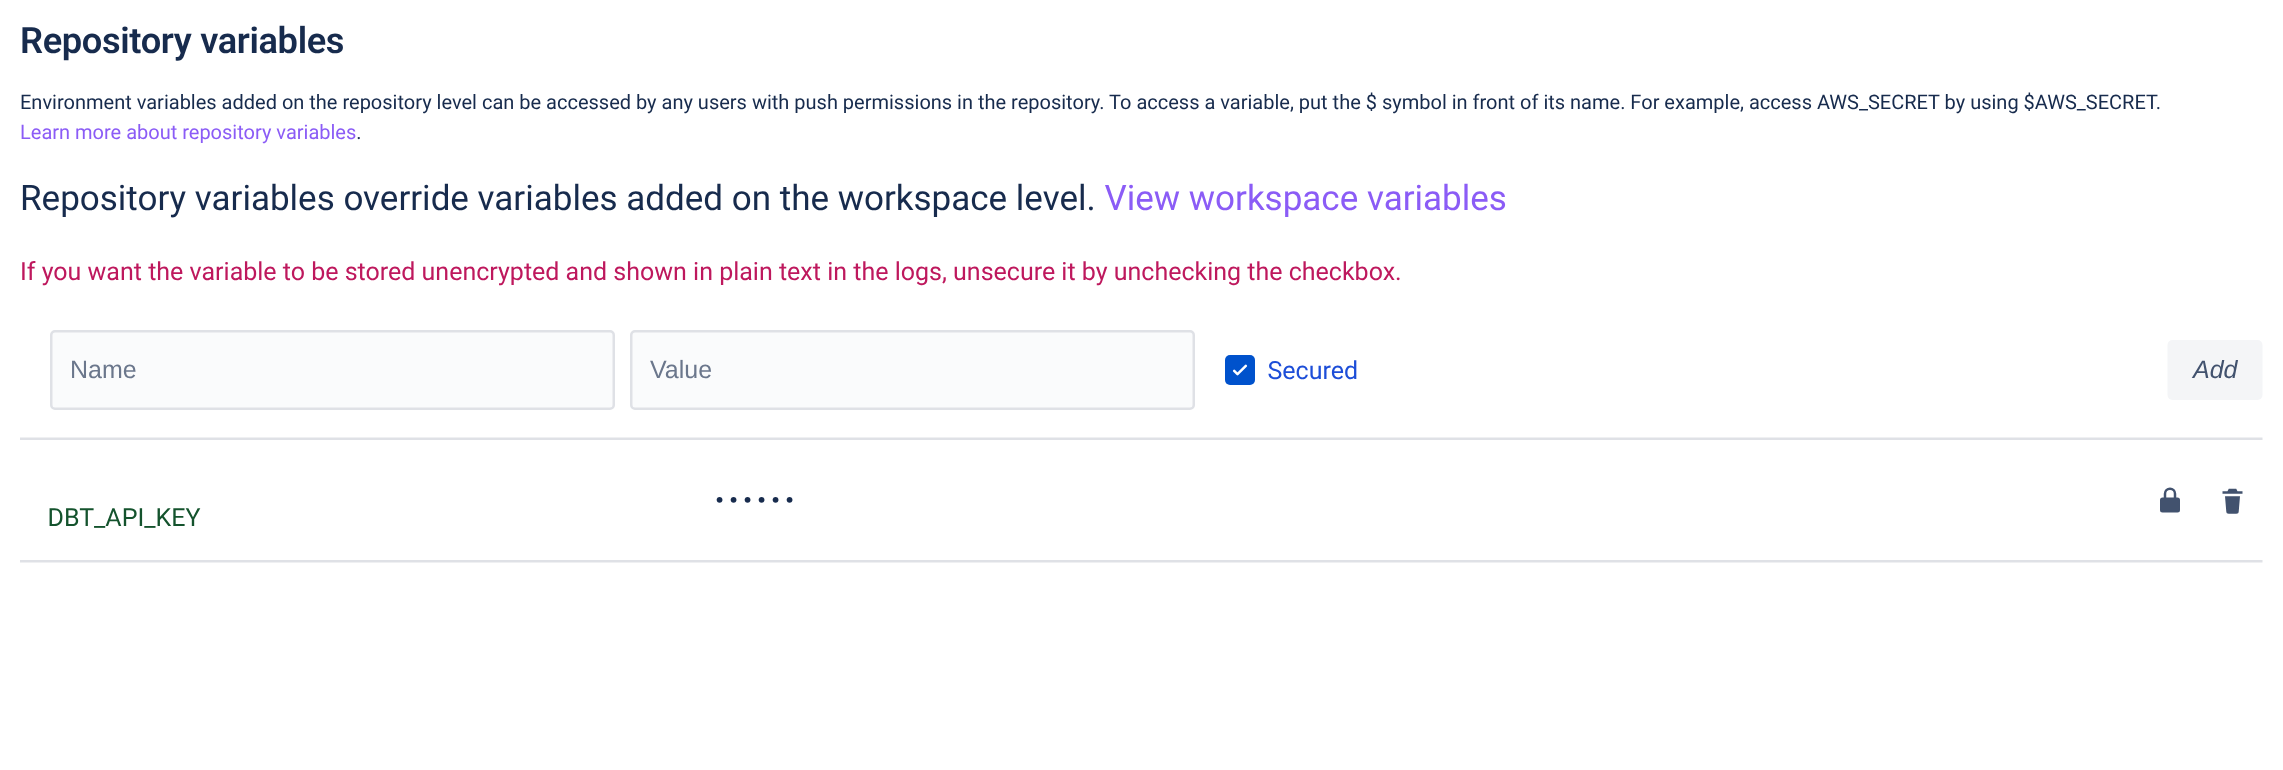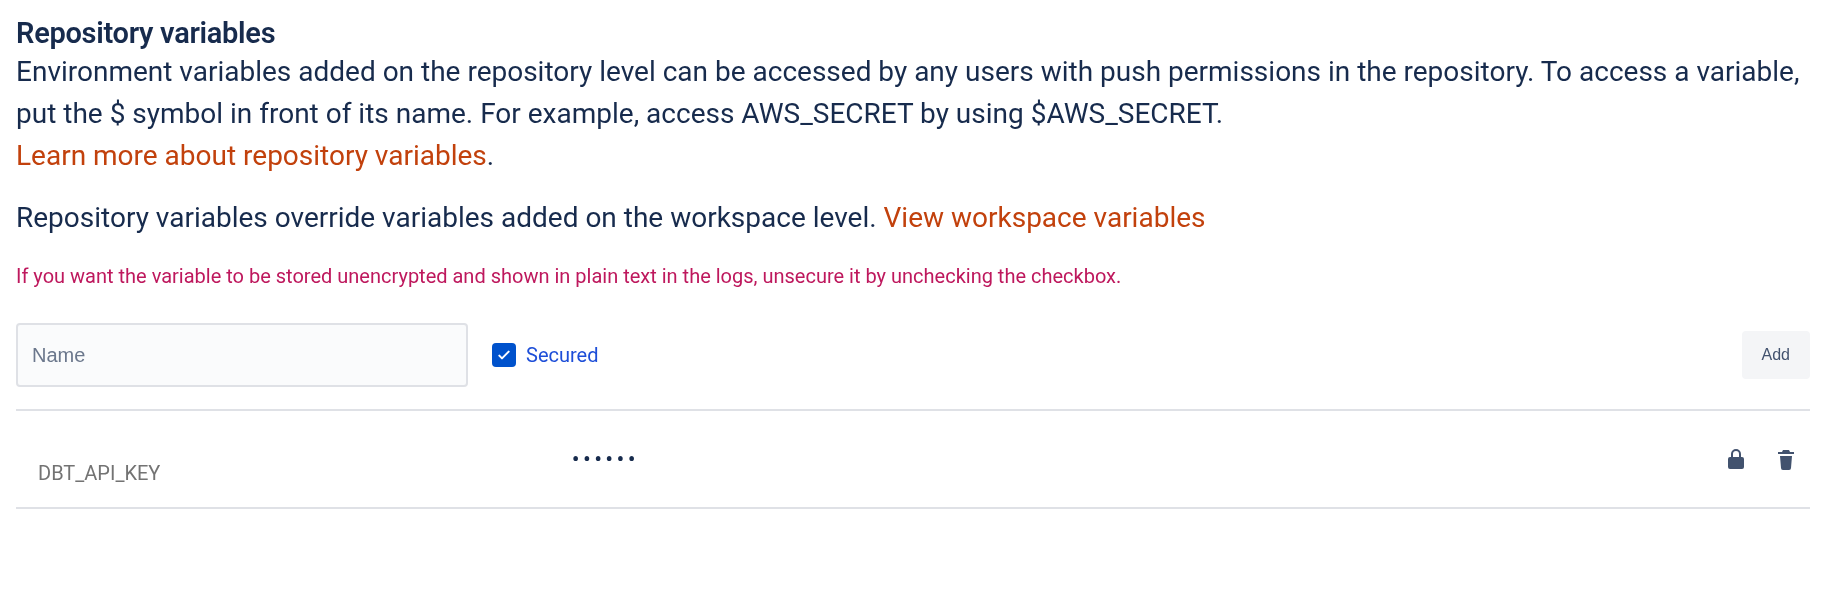--- a/index.html
+++ b/index.html
@@ -11,50 +11,51 @@
       font-family: -apple-system, BlinkMacSystemFont, "Segoe UI", Roboto, Helvetica, Arial, sans-serif;
       color: #172B4D;
       background: #ffffff;
       padding: 16px;
       width: 1826px;
     }
     h1 {
       font-size: 29px;
       font-weight: 600;
       color: #172B4D;
-      margin-bottom: 1px;
+      margin-bottom: 20px;
       letter-spacing: -0.01em;
     }
     .description {
-      font-size: 28px;
+      font-size: 16px;
       color: #172B4D;
       line-height: 1.5;
       margin-bottom: 20px;
     }
     .description a, .override a {
-      color: #c2410c;
+      color: #8b5cf6;
       text-decoration: none;
     }
     .override {
       font-size: 28px;
       color: #172B4D;
       margin-bottom: 22px;
       line-height: 1.5;
     }
     .unsecure-note {
       font-size: 20px;
       color: #be185d;
       margin-bottom: 32px;
       line-height: 1.5;
     }
     .add-row {
       display: flex;
       align-items: center;
       gap: 12px;
       margin-bottom: 0;
+      margin-left: 24px;
     }
     .text-input {
       height: 64px;
       border: 2px solid #DFE1E6;
       border-radius: 4px;
       background: #FAFBFC;
       padding: 0 14px;
       font-size: 20px;
       color: #172B4D;
       outline: none;
@@ -93,38 +94,39 @@
       font-size: 20px;
       color: #1d4ed8;
     }
     .add-button {
       margin-left: auto;
       height: 48px;
       padding: 0 20px;
       border: none;
       background: #F4F5F7;
       color: #42526E;
-      font-size: 16px;
+      font-size: 20px;
       border-radius: 4px;
       cursor: pointer;
       font-weight: 400;
+      font-style: italic;
     }
     .var-table {
       margin-top: 22px;
       border-top: 2px solid #DFE1E6;
     }
     .var-row {
       display: flex;
       align-items: center;
       border-bottom: 2px solid #DFE1E6;
       padding: 22px 0;
     }
     .var-name {
       font-size: 20px;
-      color: #737373;
+      color: #14532d;
       width: 556px;
       padding-left: 22px;
       margin-top: 28px;
     }
     .var-value {
       font-size: 20px;
       color: #172B4D;
       flex: 1;
       letter-spacing: 4px;
       font-weight: 700;
@@ -161,20 +163,21 @@
 </p>
 
 <p class="override">
   <span>Repository variables override variables added on the workspace level. </span><a href="#">View workspace variables</a>
 </p>
 
 <p class="unsecure-note">If you want the variable to be stored unencrypted and shown in plain text in the logs, unsecure it by unchecking the checkbox.</p>
 
 <div class="add-row">
   <input type="text" class="text-input name-input" placeholder="Name" style="">
+  <input type="text" class="text-input value-input" placeholder="Value" style="">
   <div class="secured-wrap">
     <div class="checkbox">
       <svg viewBox="0 0 24 24" fill="none">
         <path d="M5 13l4 4L19 7" stroke="#ffffff" stroke-width="3" stroke-linecap="round" stroke-linejoin="round"></path>
       </svg>
     </div>
     <span class="secured-label">Secured</span>
   </div>
   <button class="add-button">Add</button>
 </div>

